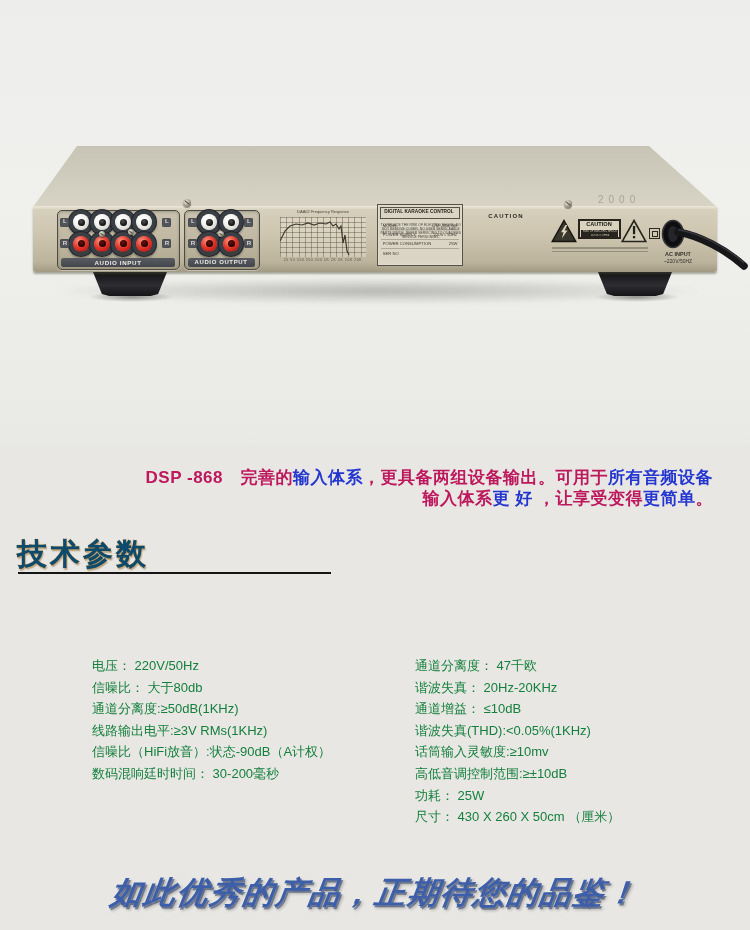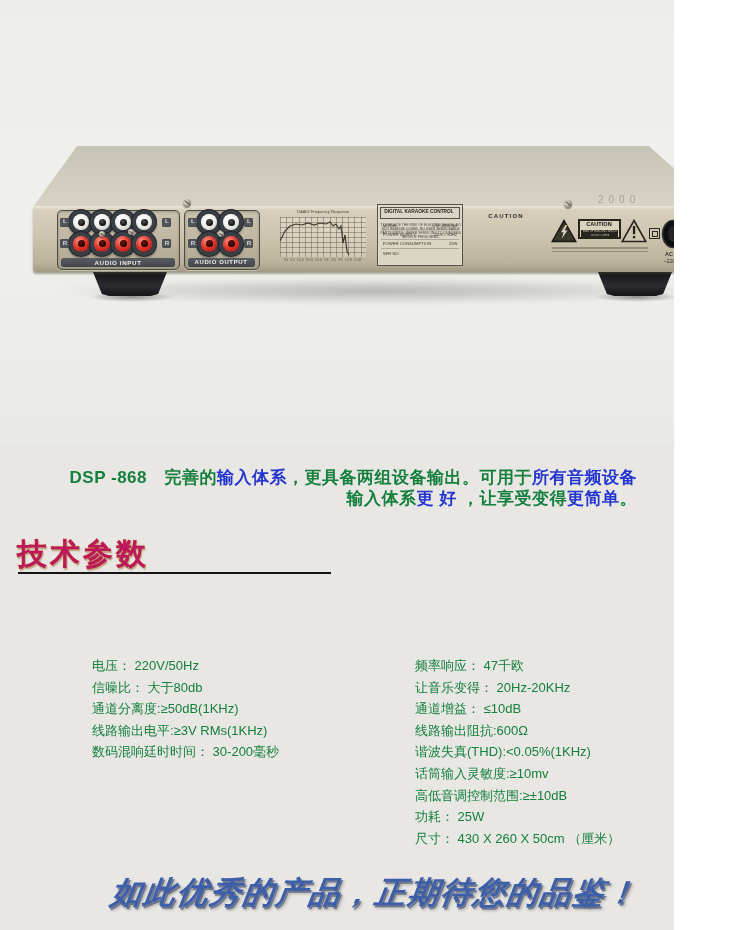--- a/index.html
+++ b/index.html
@@ -1,16 +1,16 @@
 <!DOCTYPE html>
 <html><head>
 <meta charset="utf-8">
 <style>
   html,body{margin:0;padding:0;}
-  #page{position:relative;width:674px;height:930px;background:#e8e7e4;overflow:hidden;
+  #page{position:relative;width:750px;height:930px;background:#e8e7e4;overflow:hidden;
         font-family:"Liberation Sans","DejaVu Sans",sans-serif;}
   
   .photo{position:absolute;left:0;top:0;width:750px;height:445px;
          background:linear-gradient(180deg,#edeeeb 0%,#f0f1ed 45%,#e9eae6 100%);}
   .dev-shadow{position:absolute;left:55px;top:278px;width:645px;height:26px;border-radius:50%;
               background:radial-gradient(ellipse at center,rgba(55,55,50,.30),rgba(55,55,50,0) 72%);filter:blur(2px);}
   .foot{position:absolute;top:272px;height:24px;background:linear-gradient(180deg,#131315,#2d2d32 55%,#151518);
         clip-path:polygon(0% 0%,100% 0%,88% 92%,78% 100%,22% 100%,12% 92%);}
   .foot-shadow{position:absolute;top:292px;height:10px;border-radius:50%;
                background:radial-gradient(ellipse,rgba(15,15,15,.4),rgba(15,15,15,0) 70%);}
@@ -61,23 +61,23 @@
   
   .caution-box{position:absolute;left:578px;top:219px;width:43px;height:20px;border:2px solid #26241d;
                background:#d8d2bf;box-sizing:border-box;}
   .cb-strip{position:absolute;left:1px;right:1px;top:9px;height:7.5px;background:#26241d;}
   .sq-sym{position:absolute;left:649px;top:228px;width:11px;height:11px;border:1.5px solid #2c2a22;box-sizing:border-box;}
   .sq-sym::after{content:"";position:absolute;left:2px;top:2px;width:4px;height:4px;border:1px solid #2c2a22;}
   .gray-line{position:absolute;height:1.5px;background:rgba(92,88,76,.45);}
   
   .intro{position:absolute;right:37px;top:467px;text-align:right;font-size:17px;font-weight:bold;
          line-height:21px;letter-spacing:.5px;}
-  .k{color:#15803d;} .b{color:#2436d0;}
+  .k{color:#be185d;} .b{color:#2436d0;}
   .sec-title{position:absolute;left:17px;top:534px;font-size:30px;font-weight:bold;letter-spacing:3px;
-             color:#be185d;text-shadow:1px 2px 1px rgba(130,75,0,.38),0 0 1px #cf8412;}
+             color:#0c4a6e;text-shadow:1px 2px 1px rgba(130,75,0,.38),0 0 1px #cf8412;}
   .sec-underline{position:absolute;left:18px;top:572px;width:313px;height:2px;background:#141414;}
   .para{position:absolute;left:14px;top:592px;width:726px;font-size:17px;line-height:22px;color:#2b2b2b;text-indent:35px;}
   .spec-col{position:absolute;top:655px;font-size:13px;line-height:21.6px;color:#15803d;}
   .spec-col.left{left:92px;} .spec-col.right{left:415px;}
   .footer-slogan{position:absolute;left:0;top:872px;width:750px;text-align:center;
       font-family:"DejaVu Serif","Liberation Serif",serif;font-style:italic;font-weight:bold;
       font-size:31px;letter-spacing:2px;color:#3d5ea9;transform:skewX(-8deg);
       text-shadow:1.5px 1.5px 0 rgba(25,45,90,.5),3px 3px 3px rgba(0,0,0,.25);}
   svg{position:absolute;}
 </style>
@@ -231,27 +231,27 @@
 
   <div class="sec-title">技术参数</div>
   <div class="sec-underline"></div>
 
 
   <div class="spec-col left">
     <div>电压： 220V/50Hz</div>
     <div>信噪比： 大于80db</div>
     <div>通道分离度:≥50dB(1KHz)</div>
     <div>线路输出电平:≥3V RMs(1KHz)</div>
+    <div>信噪比（HiFi放音）:状态-90dB（A计权）</div>
     <div>数码混响廷时时间： 30-200毫秒</div>
   </div>
   <div class="spec-col right">
-    <div>频率响应： 47千欧</div>
-    <div>让音乐变得： 20Hz-20KHz</div>
+    <div>通道分离度： 47千欧</div>
+    <div>谐波失真： 20Hz-20KHz</div>
     <div>通道增益： ≤10dB</div>
-    <div>线路输出阻抗:600Ω</div>
     <div>谐波失真(THD):&lt;0.05%(1KHz)</div>
     <div>话筒输入灵敏度:≥10mv</div>
     <div>高低音调控制范围:≥±10dB</div>
     <div>功耗： 25W</div>
     <div>尺寸： 430 X 260 X 50cm （厘米）</div>
   </div>
 
   <div class="footer-slogan">如此优秀的产品，正期待您的品鉴！</div>
 
 </div>

